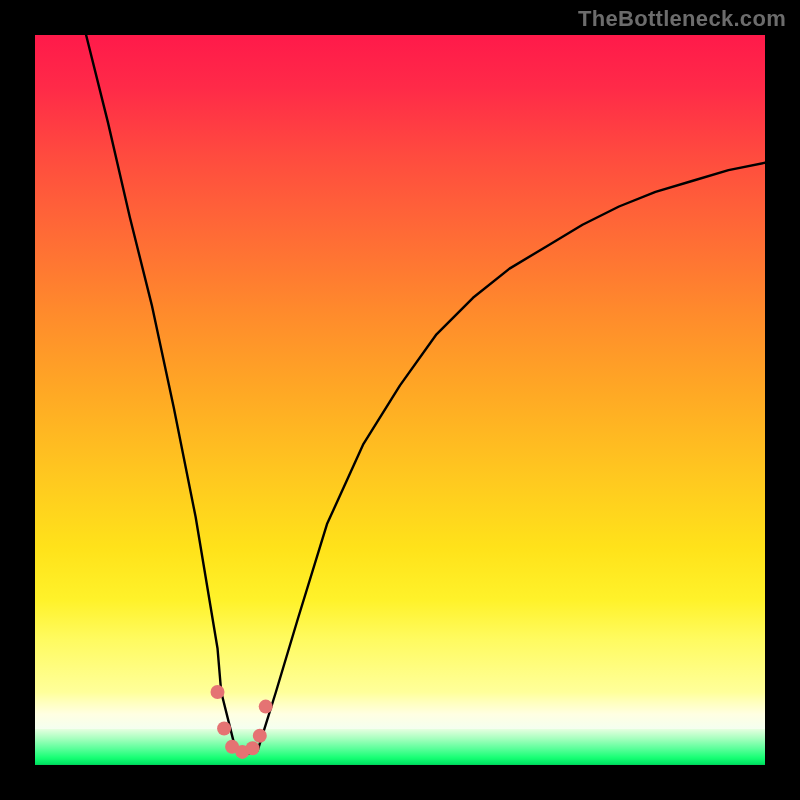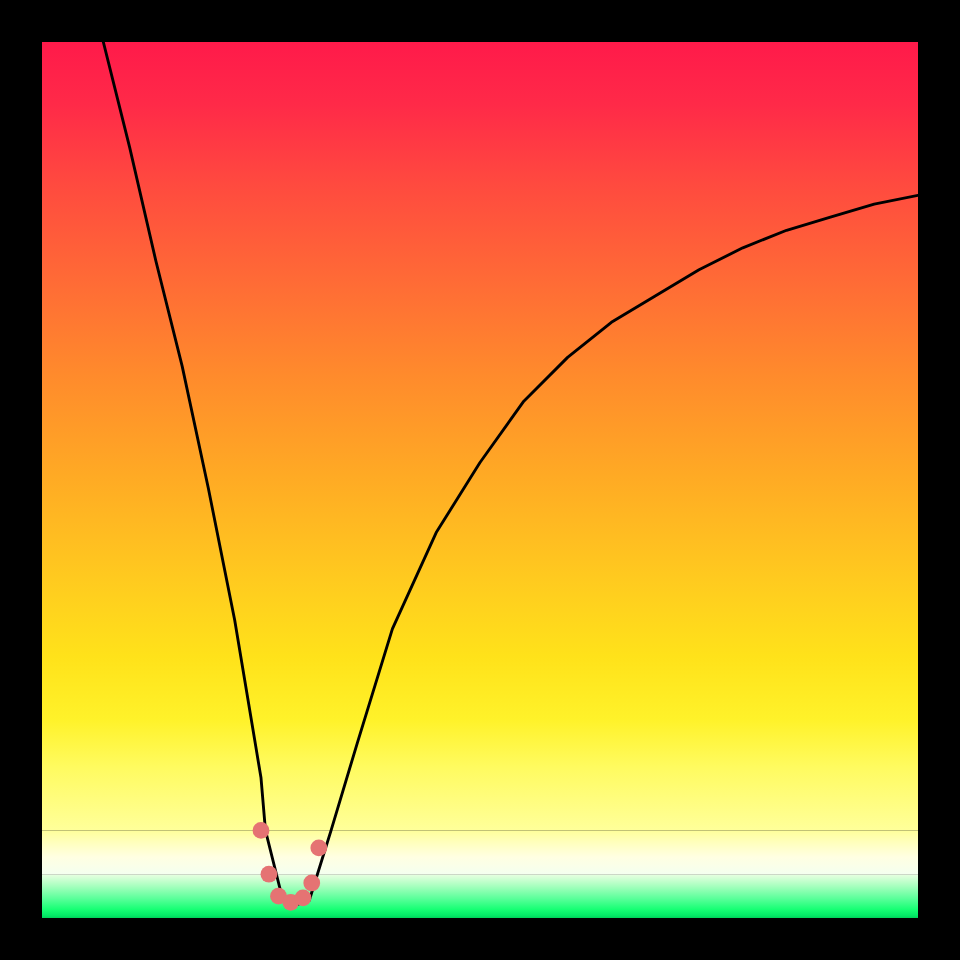--- a/index.html
+++ b/index.html
@@ -100,20 +100,21 @@
   .marker {
     fill: #e57373;
     stroke: none;
   }
 </style>
 </head>
 <body>
 
 <div class="frame">
 
+  <div class="watermark">TheBottleneck.com</div>
 
   <div class="plot-area">
 
     <div class="gradient-stack">
       <div class="grad-main"></div>
       <div class="grad-pale"></div>
       <div class="grad-green"></div>
     </div>
 
     <svg class="curve" viewBox="0 0 730 730" preserveAspectRatio="none">

